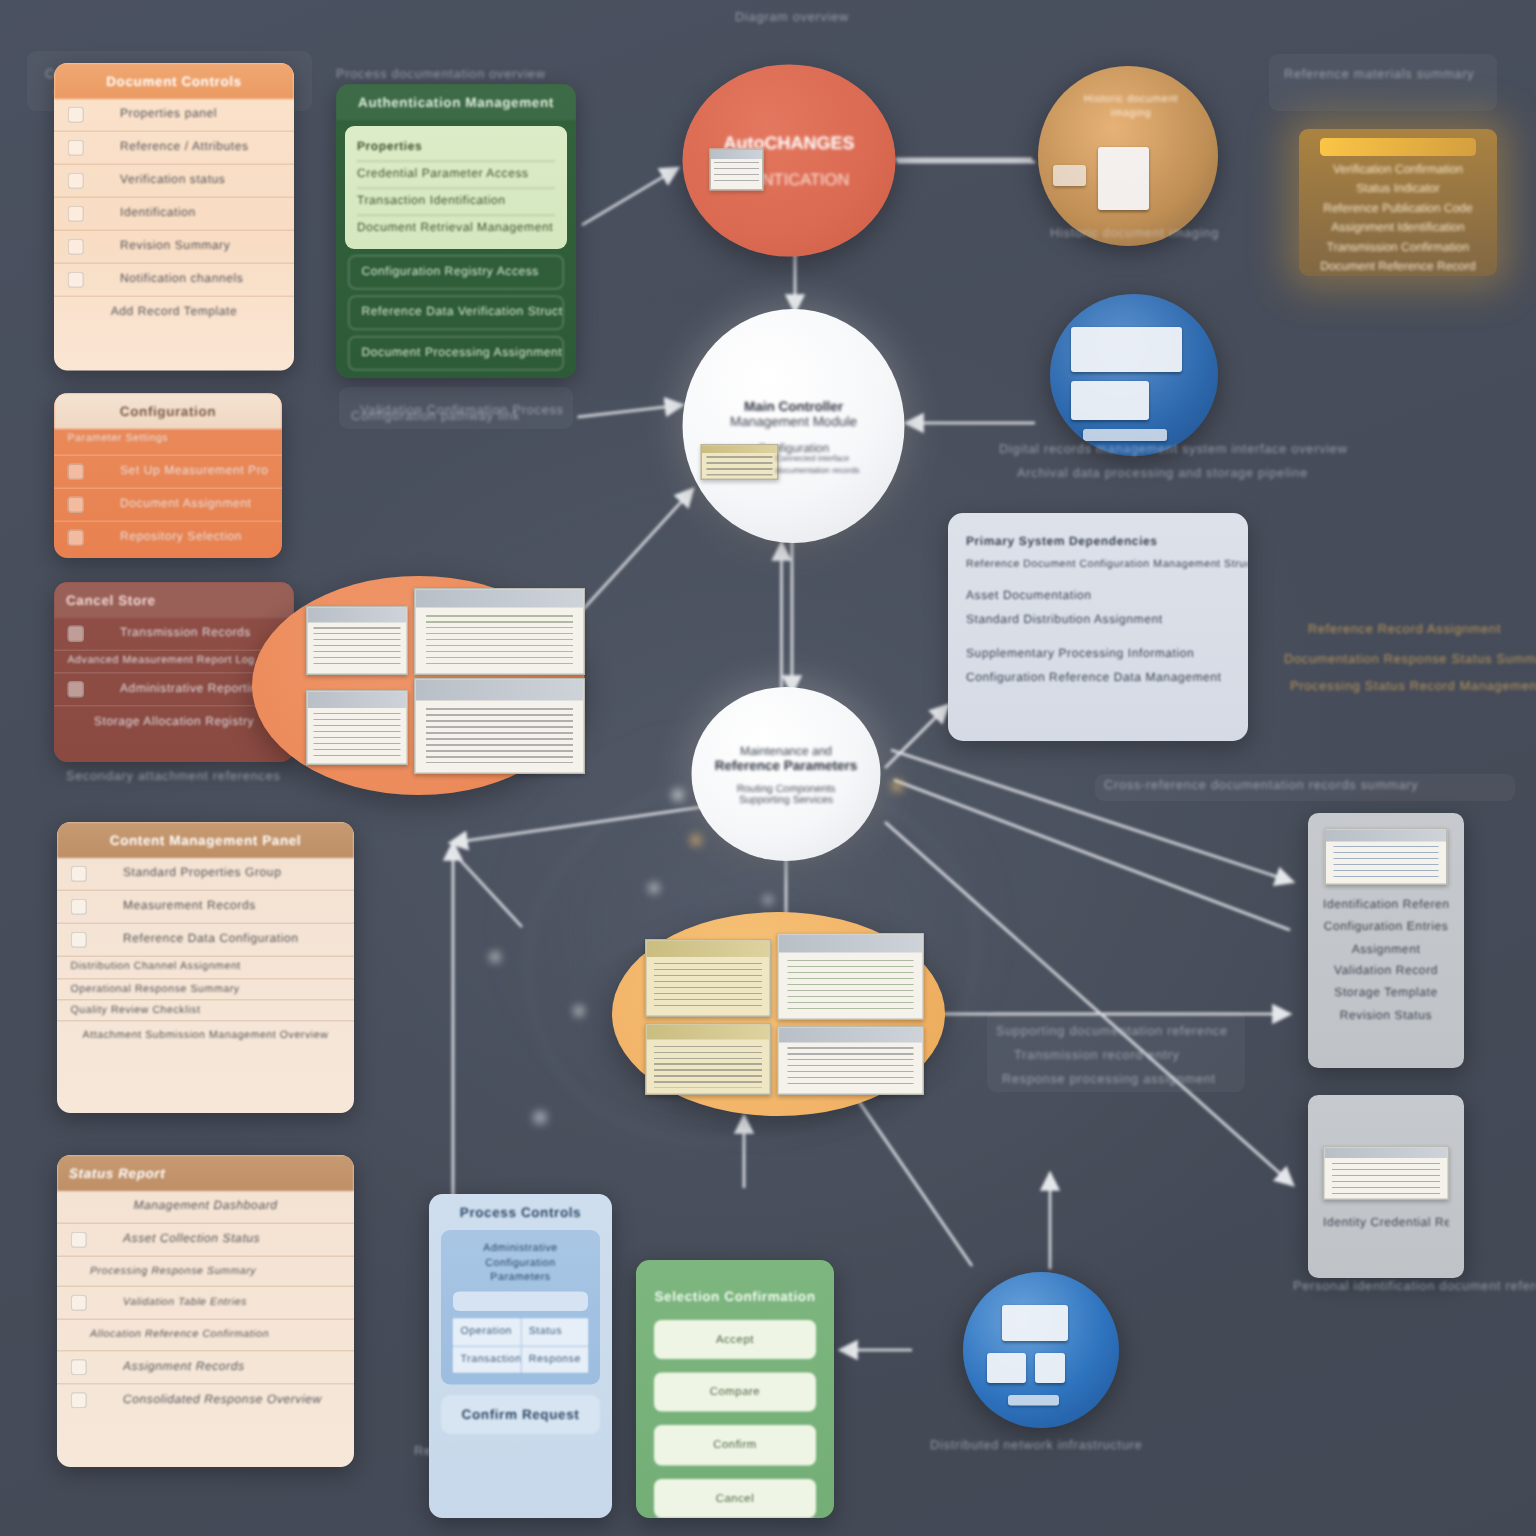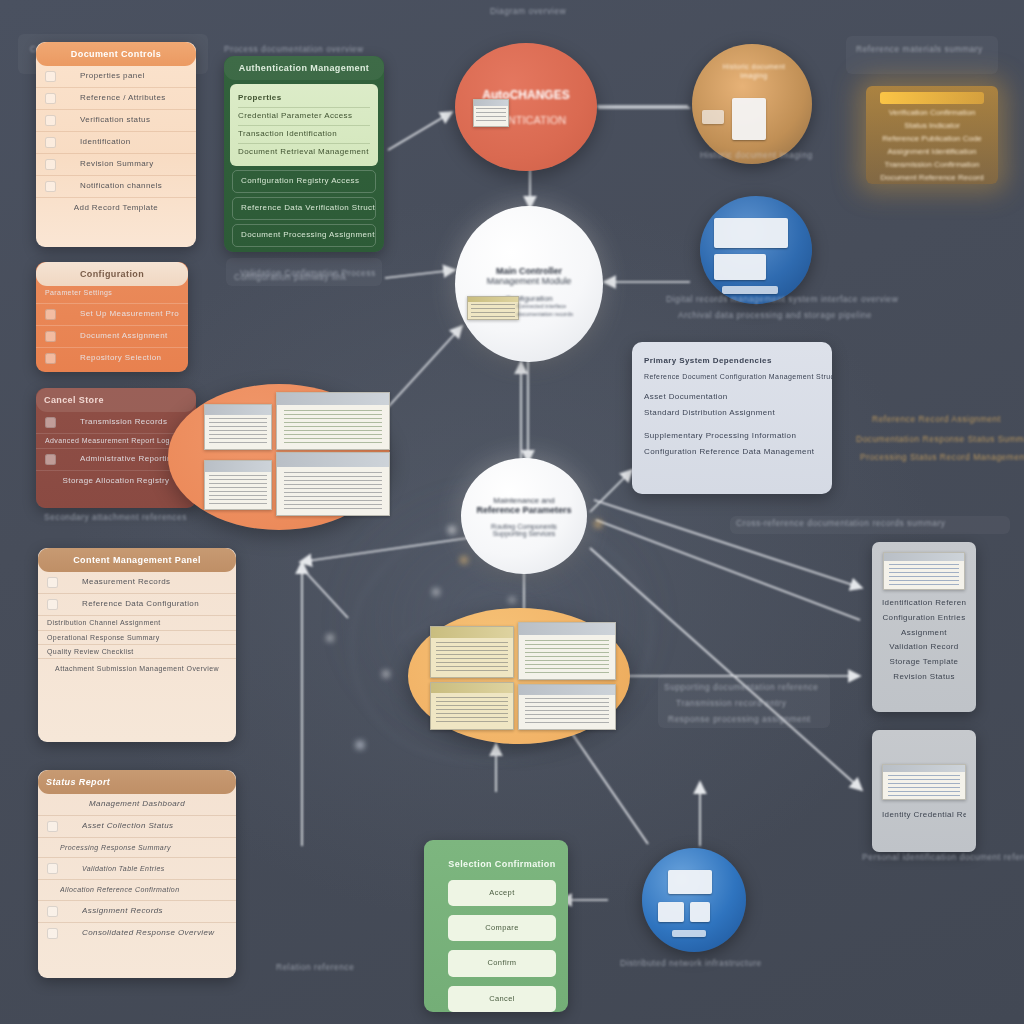--- a/index.html
+++ b/index.html
@@ -46,21 +46,20 @@
   .card{
     position:absolute;
     border-radius:9px;
     box-shadow:0 4px 14px rgba(0,0,0,.30);
     overflow:hidden;
   }
   .card .hdr{
     font-size:9px;font-weight:bold;
     padding:6px 8px;
     text-align:center;
-    border-radius:11px;
   }
   .card .row{
     font-size:8px;
     padding:5px 9px;
     display:flex;align-items:center;gap:24px;
   }
   .card .row .ic{
     width:11px;height:11px;border-radius:2.5px;flex:0 0 auto;
     background:rgba(255,255,255,.45);
     box-shadow:inset 0 0 0 1px rgba(0,0,0,.12);
@@ -98,21 +97,21 @@
   }
   
   .bluecard{background:linear-gradient(180deg,#cfdeee 0%,#c6d8ea 100%);}
   .bluecard .hdr{color:#2e4a68;}
   .bluecard .mid{margin:0 8px;border-radius:6px;background:linear-gradient(180deg,#a8c6e4,#9dbde0);padding:8px;}
   .bluecard .field{background:rgba(255,255,255,.55);border-radius:4px;height:13px;margin:5px 0;}
   .bluecard .grid{display:grid;grid-template-columns:1fr 1fr;gap:1px;background:rgba(255,255,255,.35);margin-top:5px;}
   .bluecard .grid div{background:rgba(236,243,250,.85);font-size:7px;color:#3b5a7a;padding:4px 5px;}
   .bluecard .foot{margin:7px 8px 8px;border-radius:6px;background:#d7e4f1;color:#2e4a68;font-size:9px;font-weight:bold;text-align:center;padding:7px;}
   
-  .mint{background:linear-gradient(180deg,#7db67f 0%,#74ae77 100%);padding-left:12px;}
+  .mint{background:linear-gradient(180deg,#7db67f 0%,#74ae77 100%);}
   .mint .hdr{color:#f2fbf1;}
   .mint .btns{display:grid;grid-template-columns:1fr;gap:9px;padding:4px 12px 8px;}
   .mint .btns span{background:#eef5e4;border-radius:5px;font-size:7.5px;color:#4a5d40;text-align:center;padding:8px 2px;}
   .mint .note{margin:2px 10px 10px;background:rgba(240,248,238,.80);border-radius:6px;padding:6px 8px;font-size:7px;color:#47603f;line-height:1.5;}
   
   .graycard{background:linear-gradient(180deg,#c6c9cd 0%,#bfc3c8 100%);border-radius:7px;}
   .graycard .lines{padding:6px 10px;}
   .graycard .lines div{font-size:8px;color:#3d4450;text-align:center;padding:2px 0;}
   
   .slatecard{background:linear-gradient(180deg,#dde1ea 0%,#d5dae4 100%);border-radius:10px;}
@@ -326,20 +325,24 @@
     <div class="row" style="border-bottom:none;justify-content:center;">
         <span class="tx blur-lite">Storage Allocation Registry</span>
       </div>
   </div>
   <div class="caption" style="left:44px;top:512px;">Secondary attachment references</div>
 
   <div class="card cream" style="left:38px;top:548px;width:198px;height:194px;">
     <div class="hdr tx blur-lite">Content Management Panel</div>
     <div class="row">
         <span class="ic"></span>
+        <span class="tx dk blur-lite">Standard Properties Group</span>
+      </div>
+    <div class="row">
+        <span class="ic"></span>
         <span class="tx dk blur-lite">Measurement Records</span>
       </div>
     <div class="row">
         <span class="ic"></span>
         <span class="tx dk blur-lite">Reference Data Configuration</span>
       </div>
     <div class="row" style="padding-top:2px;padding-bottom:2px;">
         <span class="tx dk blur-lite xs">Distribution Channel Assignment</span>
       </div>
     <div class="row" style="padding-top:2px;padding-bottom:2px;">
@@ -489,20 +492,35 @@
   <div class="graycard" style="position:absolute;left:872px;top:730px;width:104px;height:122px;box-shadow:0 4px 14px rgba(0,0,0,.30);">
     <div class="thumb b" style="margin:34px auto 0;width:82px;height:34px;"></div>
     <div class="lines" style="padding-top:8px;">
       <div class="tx dk blur-lite xs">Identity Credential Record</div>
     </div>
   </div>
   <div class="caption" style="left:862px;top:852px;">Personal identification document reference</div>
   <div class="faintbox" style="left:730px;top:516px;width:280px;height:18px;"></div>
   <div class="caption" style="left:736px;top:518px;">Cross-reference documentation records summary</div>
 
+  <div class="card bluecard" style="left:286px;top:796px;width:122px;height:216px;">
+    <div class="hdr tx dk blur-lite">Process Controls</div>
+    <div class="mid">
+      <div class="tx blur-lite xs" style="color:#2b4566;text-align:center;white-space:normal;">Administrative Configuration</div>
+      <div class="tx blur-lite xs" style="color:#2b4566;text-align:center;">Parameters</div>
+      <div class="field"></div>
+      <div class="grid">
+        <div class="tx dk blur-lite">Operation</div>
+        <div class="tx dk blur-lite">Status</div>
+        <div class="tx dk blur-lite">Transaction</div>
+        <div class="tx dk blur-lite">Response</div>
+      </div>
+    </div>
+    <div class="foot tx dk blur-lite">Confirm Request</div>
+  </div>
 
   <div class="card mint" style="left:424px;top:840px;width:132px;height:172px;">
     <div class="hdr tx blur-lite" style="padding-top:18px;">Selection Confirmation</div>
     <div class="btns">
       <span class="tx dk blur-lite">Accept</span>
       <span class="tx dk blur-lite">Compare</span>
       <span class="tx dk blur-lite">Confirm</span>
       <span class="tx dk blur-lite">Cancel</span>
     </div>
     <div class="note">

